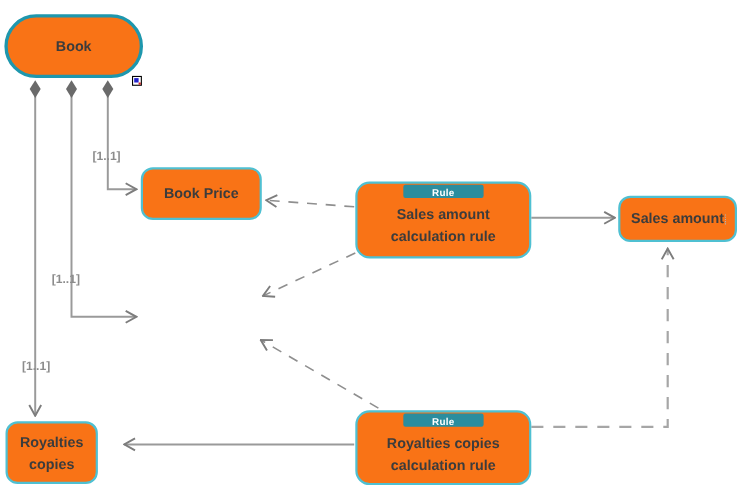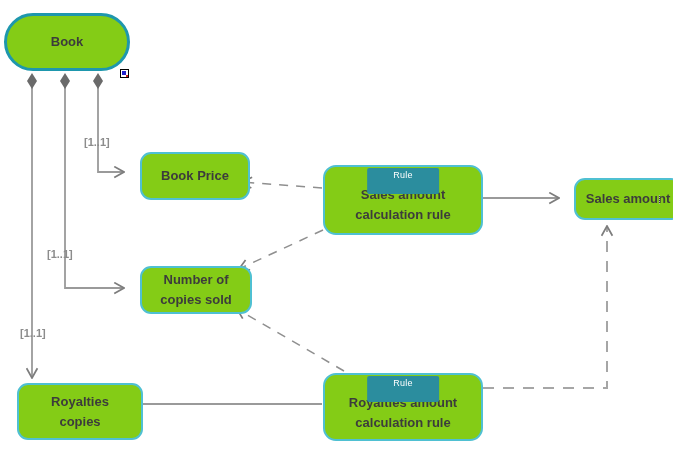--- a/index.html
+++ b/index.html
@@ -3,38 +3,38 @@
 <meta charset="utf-8">
 <style>
   html,body{margin:0;padding:0;background:#ffffff;}
   .canvas{
     position:relative;width:673px;height:457px;background:#ffffff;overflow:hidden;
     font-family:"Liberation Sans",sans-serif;
   }
   .connector-layer{position:absolute;left:0;top:0;width:673px;height:457px;}
 
   .node{
-    position:absolute;box-sizing:border-box;background:#84cc16;
+    position:absolute;box-sizing:border-box;background:#f97316;
     display:flex;flex-direction:column;align-items:center;justify-content:center;
     color:#3c3c3c;font-weight:bold;font-size:13px;text-align:center;line-height:20px;
   }
   .entity{
     border:3px solid #1e97ad;border-radius:29px;
   }
   .data-box{
-    border:2px solid #4fc0d2;border-radius:11px;margin-left:12px;
+    border:2px solid #4fc0d2;border-radius:11px;
   }
   .rule-box{
     border:2px solid #4fc0d2;border-radius:13px;justify-content:flex-start;
     padding-top:18px;
   }
   .rule-badge{
     position:absolute;top:1px;left:50%;transform:translateX(-50%);
-    background:#2b8d9e;color:#ffffff;font-size:9px;font-weight:normal;
-    padding:2px 26px 14px 26px;border-radius:2px;letter-spacing:.3px;line-height:10px;
+    background:#2b8d9e;color:#ffffff;font-size:9px;font-weight:bold;
+    padding:2px 26px 0 26px;border-radius:2px;letter-spacing:.3px;line-height:10px;
   }
   .mult-label{
     position:absolute;color:#8c8c8c;font-size:11px;font-weight:bold;line-height:11px;
   }
   .marker-icon{
     position:absolute;left:120px;top:69px;width:9px;height:9px;
     border:1px solid #000000;background:#ffffff;box-sizing:border-box;
   }
   .marker-icon .blue-sq{position:absolute;left:1px;top:1px;width:4px;height:4px;background:#2222cc;}
   .marker-icon .red-dot{position:absolute;right:0px;bottom:0px;width:2px;height:2px;background:#cc2222;}
@@ -82,40 +82,36 @@
   </div>
 
   <div class="mult-label" style="left:84px;top:137px;">[1..1]</div>
   <div class="mult-label" style="left:47px;top:249px;">[1..1]</div>
   <div class="mult-label" style="left:20px;top:328px;">[1..1]</div>
 
   <div class="node data-box" style="left:128px;top:152px;width:110px;height:48px;">
     <span>Book Price</span>
   </div>
 
-  <div class="node data-box" style="left:128px;top:266px;width:112px;height:48px;">
-    <span>Number of</span>
-    <span>copies sold</span>
-  </div>
 
-  <div class="node data-box" style="left:5px;top:383px;width:126px;height:57px;">
+  <div class="node data-box" style="left:5px;top:383px;width:84px;height:57px;">
     <span>Royalties</span>
     <span>copies</span>
   </div>
 
   <div class="node rule-box" style="left:323px;top:165px;width:160px;height:70px;">
     <span class="rule-badge">Rule</span>
     <span>Sales amount</span>
     <span>calculation rule</span>
   </div>
 
   <div class="node data-box" style="left:562px;top:178px;width:108px;height:42px;">
     <span>Sales amount</span>
   </div>
   <div class="cursor-artifact"></div>
 
   <div class="node rule-box" style="left:323px;top:373px;width:160px;height:68px;">
     <span class="rule-badge">Rule</span>
-    <span>Royalties amount</span>
+    <span>Royalties copies</span>
     <span>calculation rule</span>
   </div>
 
 </div>
 
 </body></html>

